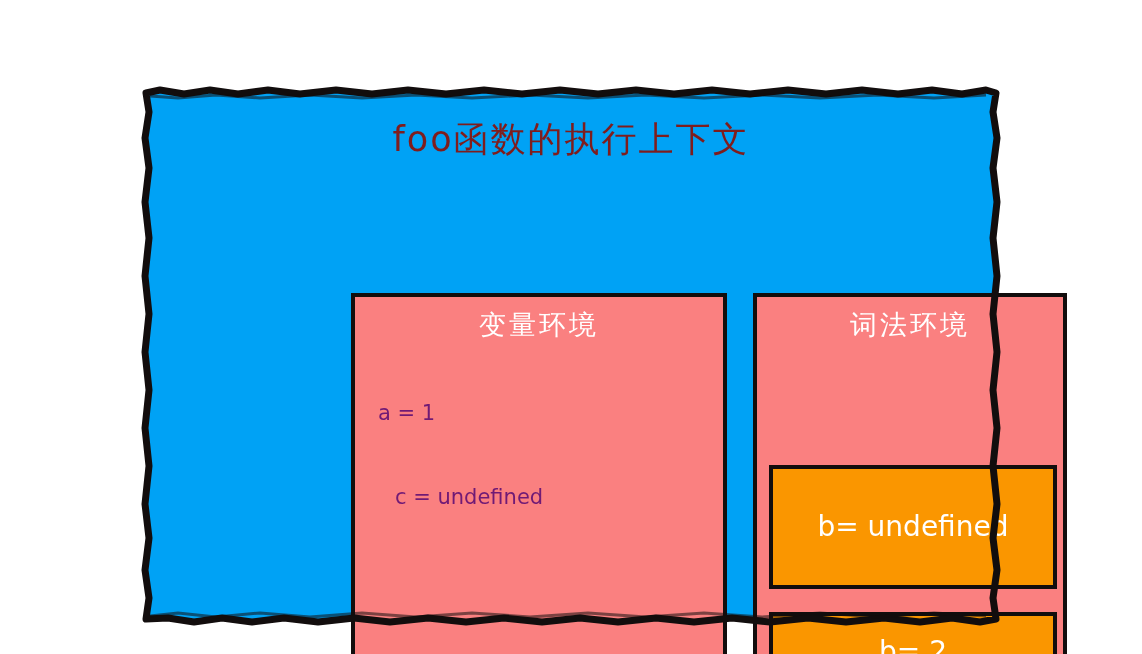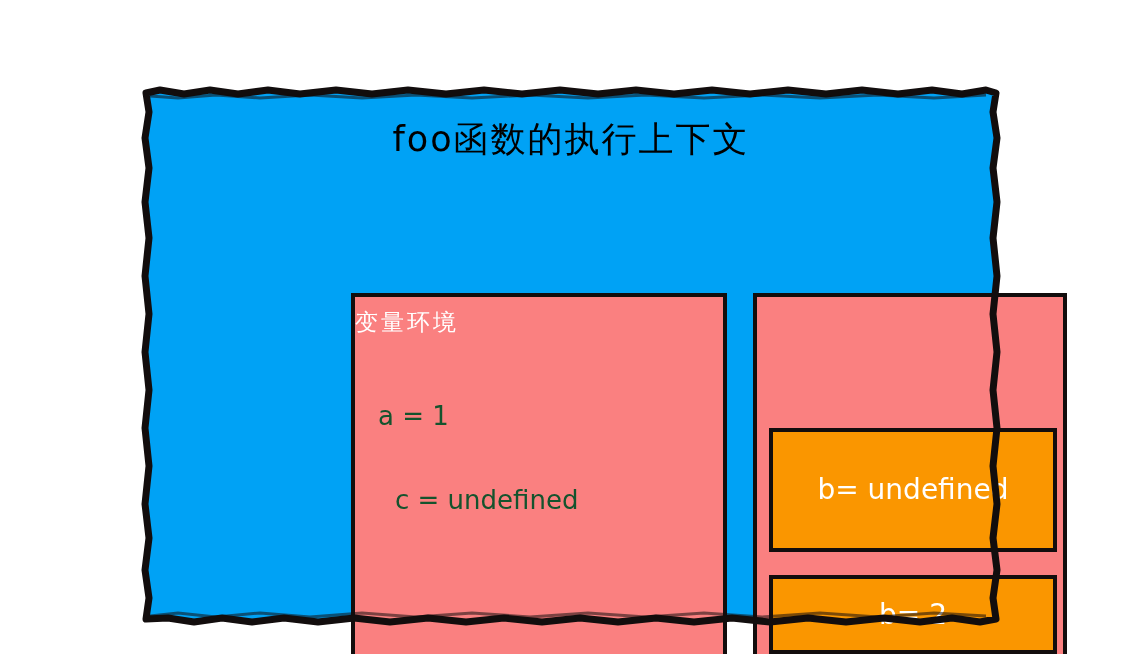--- a/index.html
+++ b/index.html
@@ -36,21 +36,21 @@
     height: 540px;
     pointer-events: none;
   }
 
   #context-title {
     position: absolute;
     left: 0;
     top: 24px;
     width: 850px;
     text-align: center;
-    color: #000000;
+    color: #7f1d1d;
     font-size: 35px;
     letter-spacing: 2px;
     font-weight: 400;
     white-space: nowrap;
   }
 
   
   .env-panel {
     position: absolute;
     background: #fa8080;
@@ -70,32 +70,32 @@
     top: 201px;
     width: 314px;
     height: 373px;
   }
 
   .env-title {
     position: absolute;
     left: 0;
     top: 10px;
     width: 100%;
-    text-align: left;
+    text-align: center;
     color: #ffffff;
-    font-size: 23px;
+    font-size: 27px;
     letter-spacing: 3px;
     white-space: nowrap;
   }
 
   
   .var-entry {
     position: absolute;
-    color: #14532d;
-    font-size: 26px;
+    color: #701a75;
+    font-size: 21px;
     white-space: nowrap;
   }
 
   #var-entry-a {
     left: 23px;
     top: 104px;
   }
 
   #var-entry-c {
     left: 40px;
@@ -105,20 +105,21 @@
   
   .binding-box {
     position: absolute;
     background: #fa9600;
     border: 4px solid #120d0d;
     box-sizing: border-box;
     display: flex;
     flex-direction: column;
     align-items: center;
     justify-content: center;
+    margin-top: 37px;
   }
 
   #binding-box-undefined {
     left: 12px;
     top: 131px;
     width: 288px;
     height: 124px;
   }
 
   #binding-box-assigned {
@@ -148,20 +149,21 @@
 
       <div class="env-title">变量环境</div>
 
       <div class="var-entry" id="var-entry-a">a = 1</div>
 
       <div class="var-entry" id="var-entry-c">c = undefined</div>
     </div>
 
     <div class="env-panel" id="lexical-environment">
 
+      <div class="env-title">词法环境</div>
 
       <div class="binding-box" id="binding-box-undefined">
         <div class="binding-line">b= undefined</div>
       </div>
 
       <div class="binding-box" id="binding-box-assigned">
         <div class="binding-line">b= 2</div>
       </div>
     </div>
   </div>

